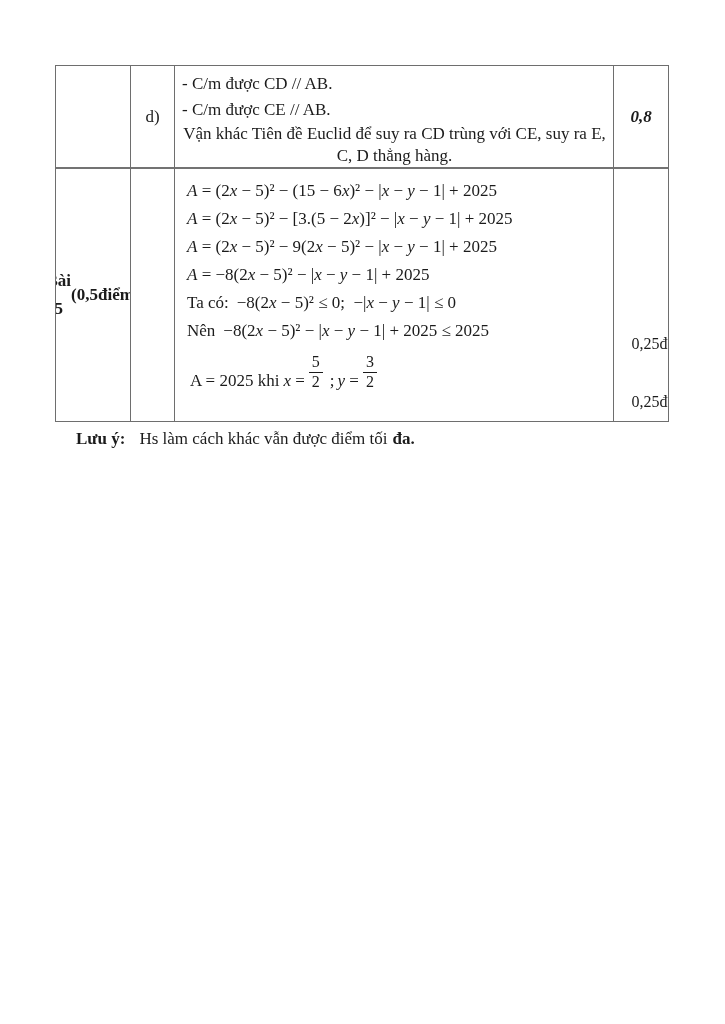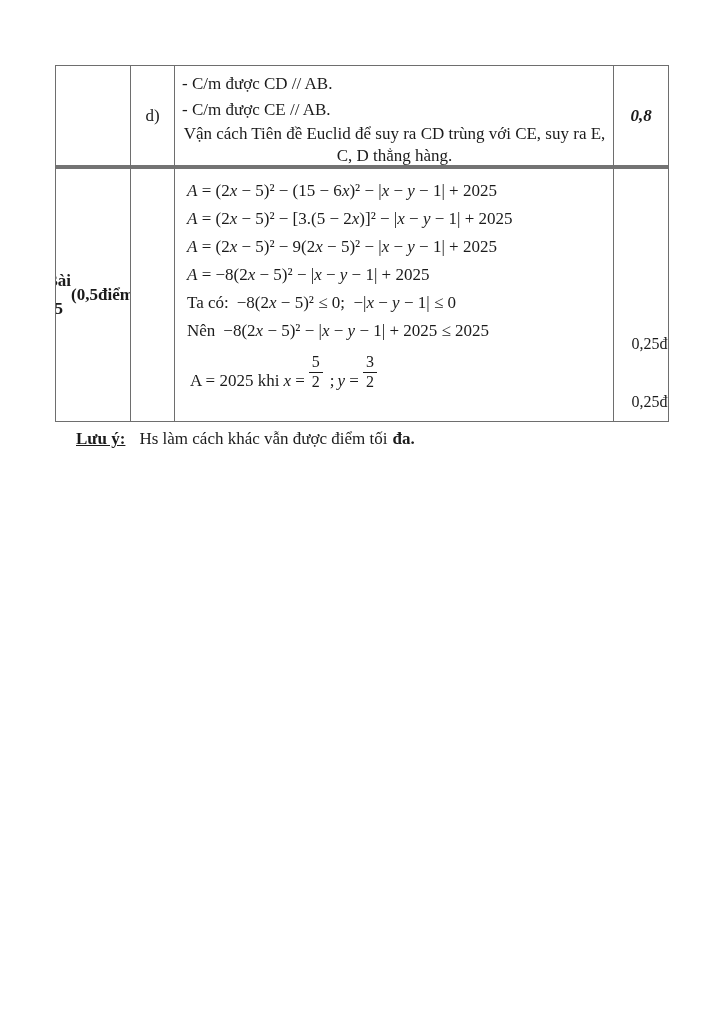--- a/index.html
+++ b/index.html
@@ -32,21 +32,21 @@
     box-sizing: border-box;
     width: 614px;
   }
   .cell {
     box-sizing: border-box;
     border-right: 1px solid #6e6e6e;
     font-size: 17px;
     overflow: hidden;
   }
   .cell.last-col { border-right: none; }
-  .cell.row1 { border-bottom: 4px solid #737373; }
+  .cell.row1 { border-bottom: 2px solid #737373; }
   .center-both {
     display: flex;
     align-items: center;
     justify-content: center;
     text-align: center;
   }
   .cell-d-label { font-size: 17px; }
   .cell-content-d {
     padding: 5px 6px 0 7px;
     line-height: 26px;
@@ -108,21 +108,20 @@
   }
   .score-item.s1 { top: 166px; }
   .score-item.s2 { top: 224px; }
   .note {
     margin-top: 7px;
     margin-left: 21px;
     font-size: 17px;
   }
   .note-label {
     font-weight: bold;
-    text-decoration: underline;
   }
   .note-body { margin-left: 14px; }
   .note-tail { margin-left: 5px; font-weight: bold; }
   i { font-style: italic; }
 </style>
 </head>
 <body>
 
 <div class="sheet">
   <div class="doc-wrap">
@@ -132,21 +131,21 @@
       <div class="cell row1"></div>
 
       <div class="cell row1 center-both cell-d-label">
         <span>d)</span>
       </div>
 
       <div class="cell row1 cell-content-d">
         <div class="dash-line">- C/m được CD // AB.</div>
         <div class="dash-line">- C/m được CE // AB.</div>
         <div class="para">
-          <div class="p1">Vận cách Tiên đề Euclid để suy ra CD trùng với CE, suy ra E,</div>
+          <div class="p1">Vận khác Tiên đề Euclid để suy ra CD trùng với CE, suy ra E,</div>
           <div class="p2">C, D thẳng hàng.</div>
         </div>
       </div>
 
       <div class="cell row1 last-col center-both">
         <span class="score-bold">0,8</span>
       </div>
 
       <div class="cell bai-cell">
         <div>Bài 5</div>

